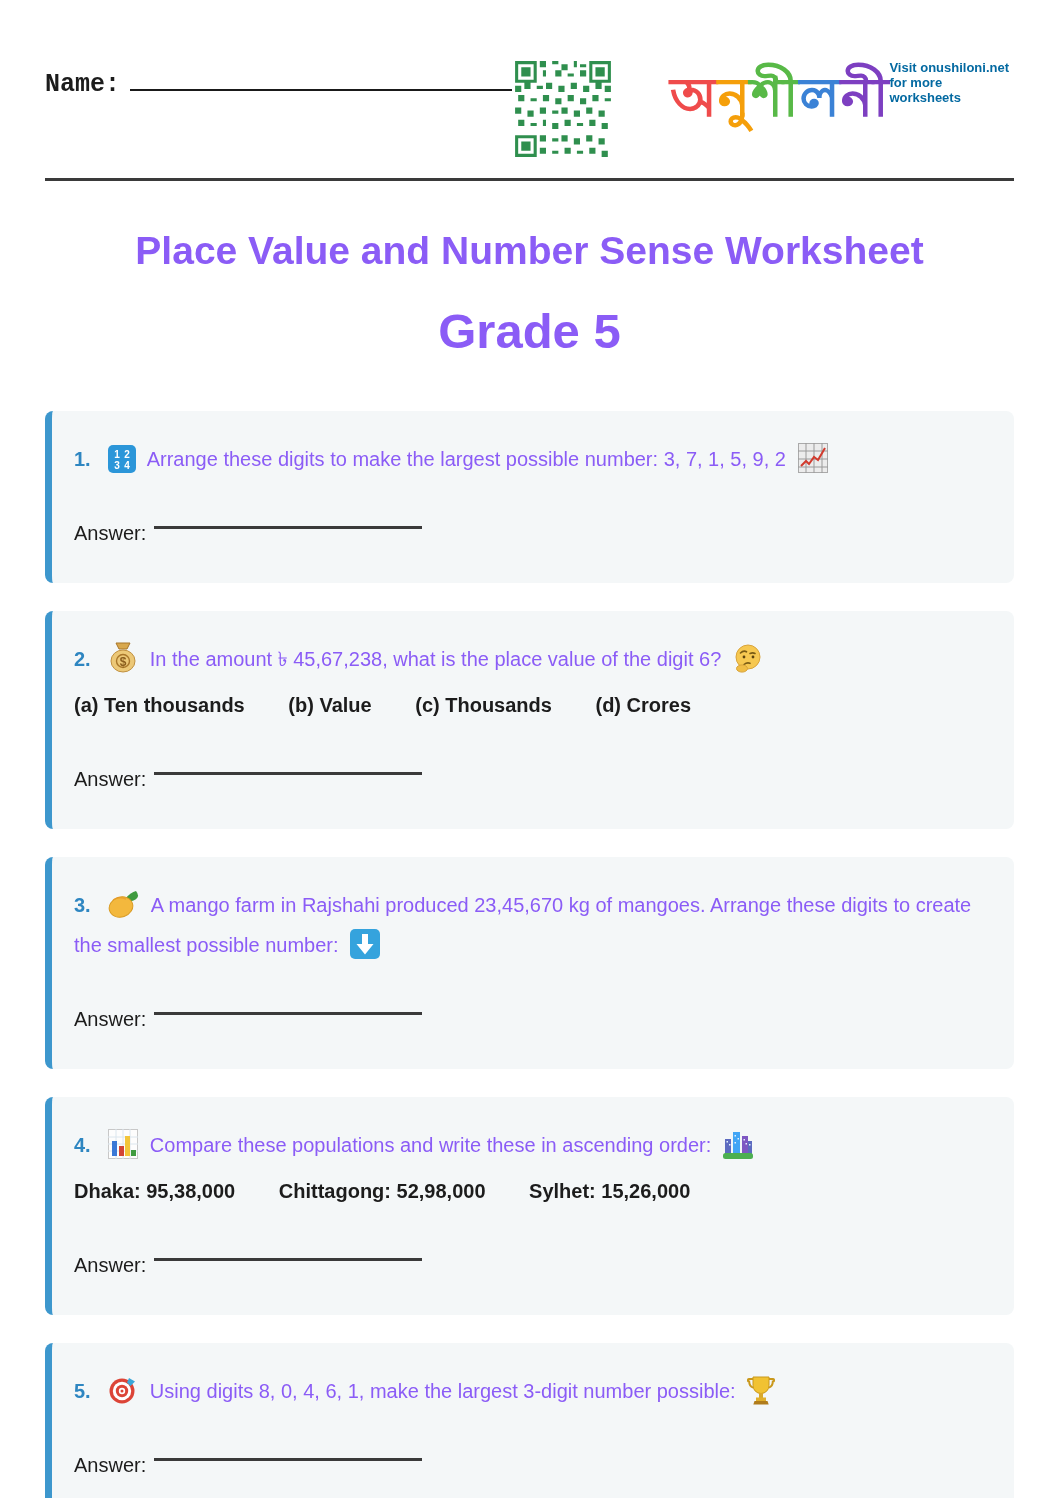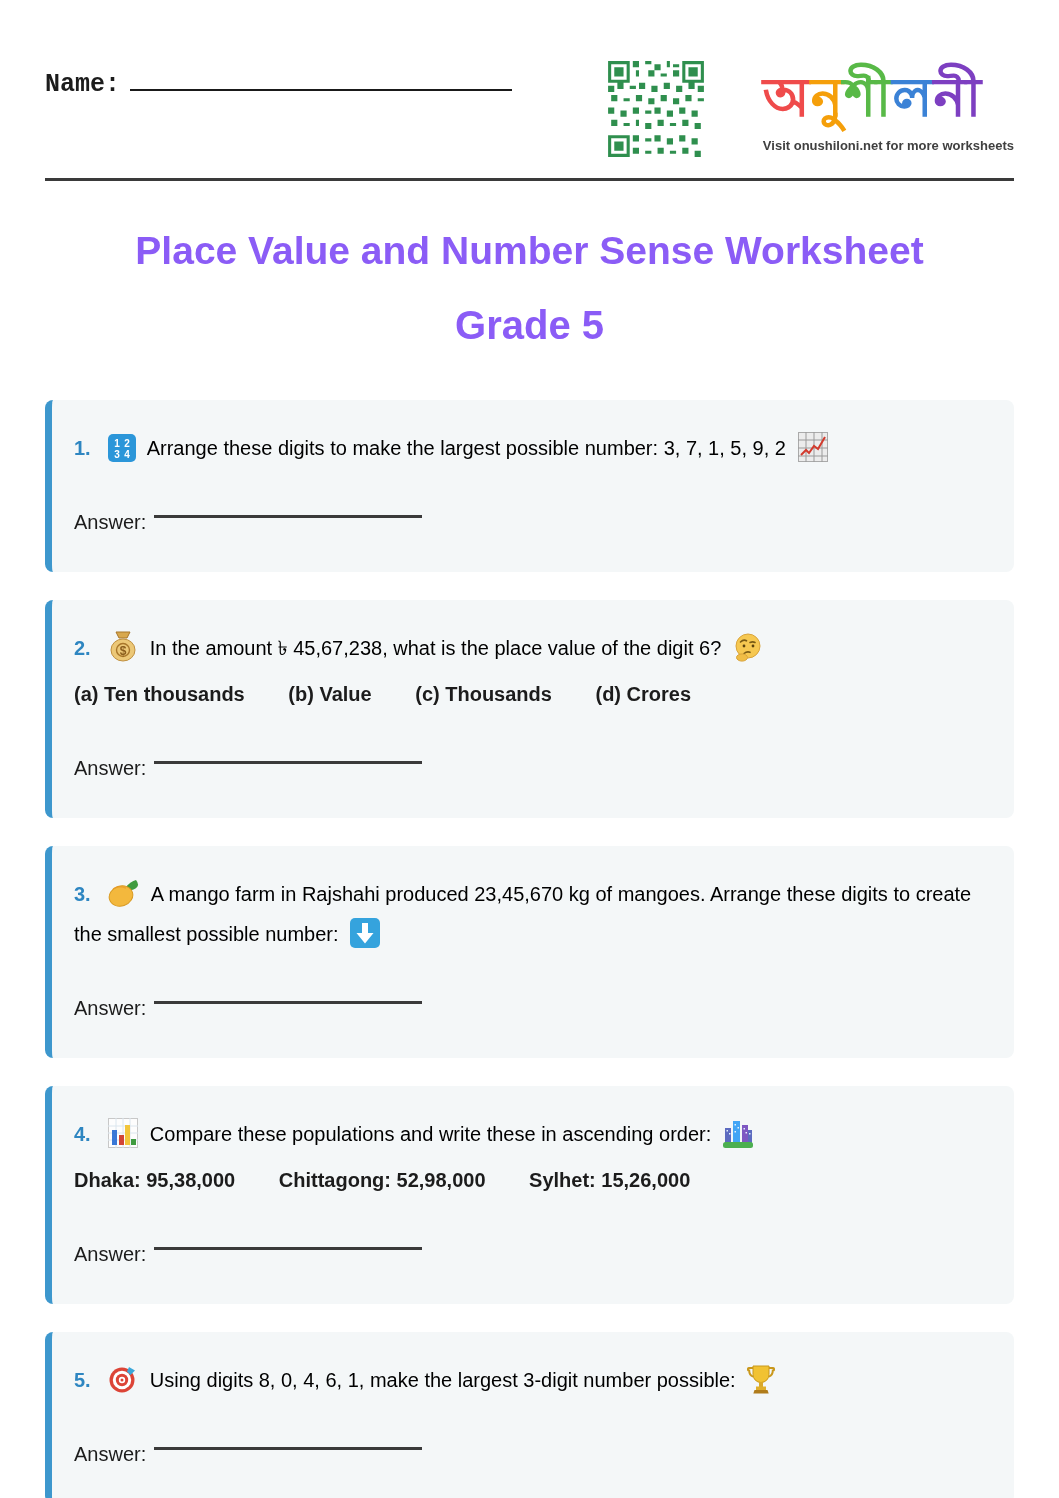--- a/index.html
+++ b/index.html
@@ -17,44 +17,44 @@
   .fill-row { margin-bottom: 34px; font-size: 25px; font-weight: bold; white-space: nowrap; font-family: Liberation Mono, monospace; }
   .blank-line {
     display: inline-block; height: 1em; vertical-align: baseline;
     border-bottom: 2px solid #1a1a1a; margin-left: 10px;
   }
   .blank-line.name { width: 382px; }
   .blank-line.date { width: 375px; }
 
   .logo-block { display: flex; align-items: flex-start; gap: 12px; }
   .qr { width: 102px; height: 102px; }
-  .brand-col { display: flex; flex-direction: column; margin-left: 44px; }
+  .brand-col { display: flex; flex-direction: row; margin-left: 44px; }
   .brand-text { font-size: 54px; font-weight: bold; line-height: 1.45; letter-spacing: 1px; }
-  .tagline { font-size: 13px; font-weight: bold; color: #404040; margin-top: 2px; }
+  .tagline { font-size: 13px; font-weight: bold; color: #0369a1; margin-top: 2px; }
 
   .rule { border: none; border-top: 3px solid #3a3a3a; margin-top: 14px; }
 
   
   .title { text-align: center; color: #8b5cf6; font-weight: bold; margin-top: 48px; }
   .title .line1 { font-size: 39px; }
-  .title .line2 { font-size: 40px; margin-top: 30px; }
+  .title .line2 { font-size: 49px; margin-top: 30px; }
 
   
   .questions { margin-top: 52px; }
   .qbox {
     background: #f4f7f8;
     border-left: 7px solid #3d97cd;
     border-radius: 8px;
     padding: 28px 30px 30px 22px;
     margin-bottom: 28px;
     font-size: 20px;
     line-height: 40px;
   }
   .q-num { color: #2e86c1; font-weight: bold; margin-right: 6px; }
-  .q-text { color: #000000; }
+  .q-text { color: #8b5cf6; }
   .q-options { margin-top: 6px; }
   .q-options span { display: inline-block; margin-right: 38px; font-weight: bold; }
   .answer-row { margin-top: 34px; }
   .answer-line {
     display: inline-block; width: 268px; height: 14px;
     border-top: 3px solid #3a3a3a; margin-left: 8px; vertical-align: baseline;
   }
   .icon { display: inline-block; vertical-align: -7px; margin: 0 6px; line-height: 0; }
   .icon svg { display: block; }
 </style>

